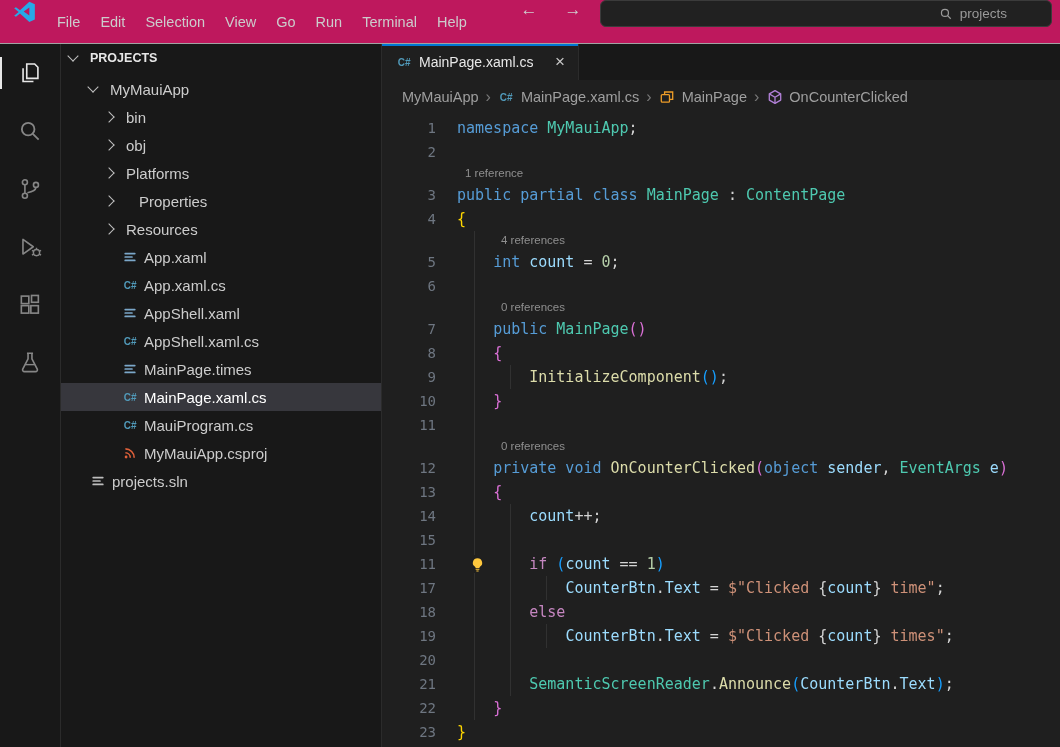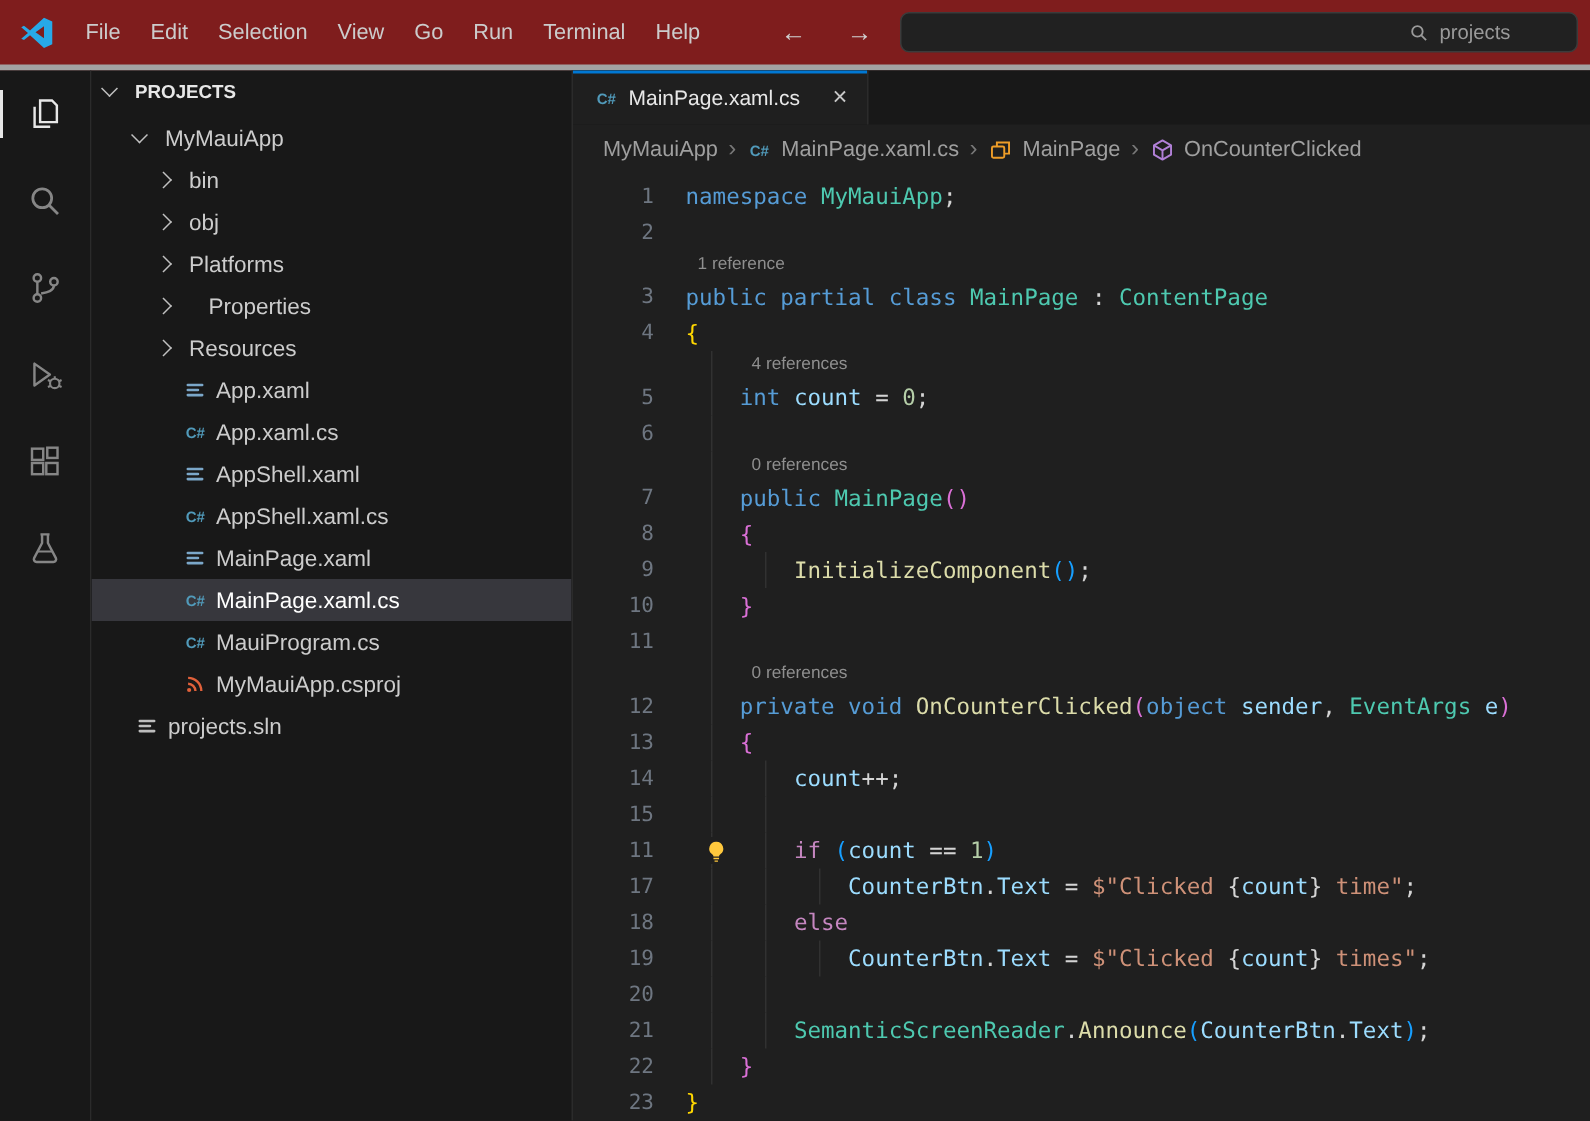--- a/index.html
+++ b/index.html
@@ -1,19 +1,19 @@
 <!DOCTYPE html>
 <html style="--accent: #0078d4; --selbg: #37373d;"><head>
 <meta charset="utf-8">
 <style>
   html,body{margin:0;padding:0;}
   body{width:1060px;height:747px;background:#1f1f1f;overflow:hidden;
        font-family:"Liberation Sans",sans-serif;color:#ccc;}
-  .titlebar{height:43px;background:#7f1d1d;border-bottom:4px solid #a3a3a3;
-            display:flex;align-items:center;}
+  .titlebar{height:43px;background:#be185d;border-bottom:1px solid #a3a3a3;
+            display:flex;}
   .logo{width:23px;height:23px;margin:0 11px 0 13px;flex:none;}
   .logo svg{width:100%;height:100%;display:block;}
   .menubar{display:flex;align-items:center;}
   .menu-item{color:#cccccc;font-size:14.5px;padding:5px 10px;border-radius:5px;cursor:default;white-space:nowrap;}
   .navs{display:flex;gap:22px;margin-left:auto;color:#cfcfcf;font-size:17px;padding-left:10px;}
   .nav-btn{width:22px;text-align:center;}
   .searchbox{width:452px;height:27px;margin:0 8px 0 16px;background:#212121;border:1px solid #3b3b3b;
              border-radius:6px;display:flex;align-items:center;justify-content:flex-end;gap:7px;
              padding-right:44px;color:#9a9a9a;font-size:13.5px;flex:none;box-sizing:border-box;}
   .searchbox .icon svg{width:14px;height:14px;display:block;}
@@ -220,21 +220,21 @@
             </svg>
           </span>
           <span class="tree-label">AppShell.xaml.cs</span>
         </div>
         <div class="tree-row" style="padding-left: 60px;">
           <span class="file-icon">
             <svg viewBox="0 0 16 16" fill="none" stroke="#7ba7c9" stroke-width="1.7" stroke-linecap="round">
               <path d="M3.2 4.6h9.6M3.2 8h6.8M3.2 11.4h9.6"></path>
             </svg>
           </span>
-          <span class="tree-label">MainPage.xaml</span>
+          <span class="tree-label">MainPage.times</span>
         </div>
         <div class="tree-row selected" style="padding-left: 60px;">
           <span class="file-icon">
             <svg viewBox="0 0 16 16">
               <text x="8.2" y="12.1" text-anchor="middle" font-size="10" font-weight="bold" fill="#519aba" font-family="Liberation Sans, sans-serif">C#</text>
             </svg>
           </span>
           <span class="tree-label">MainPage.xaml.cs</span>
         </div>
         <div class="tree-row" style="padding-left: 60px;">

